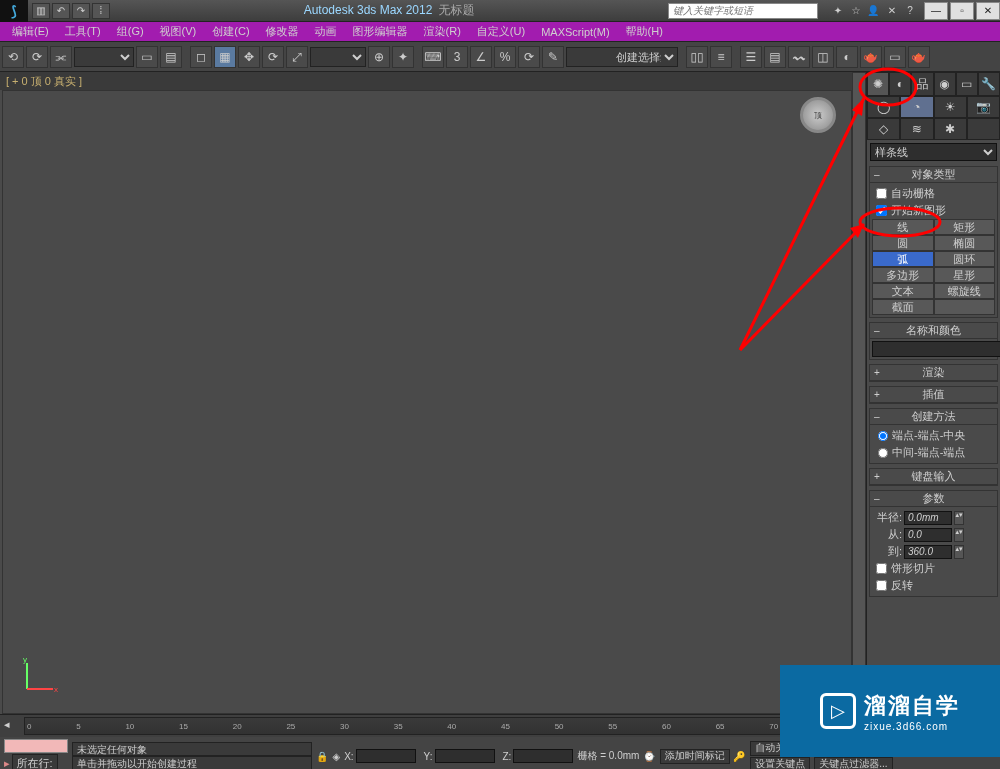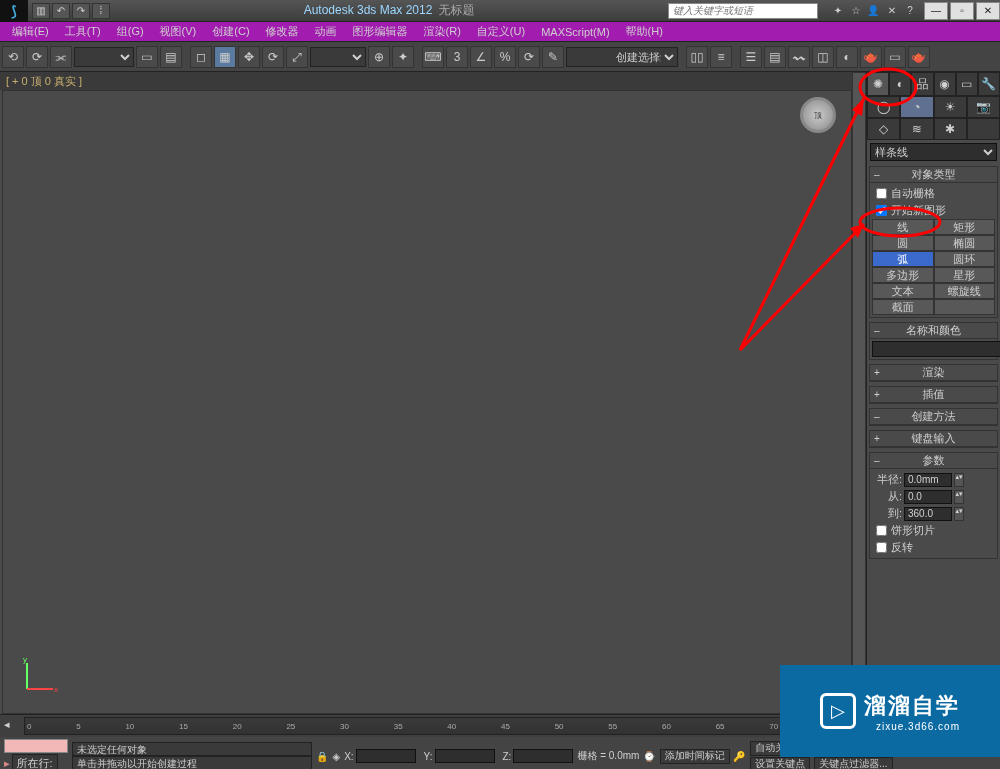--- a/index.html
+++ b/index.html
@@ -59,21 +59,21 @@
   .chk-row input { width:11px; height:11px; }
   .btn-grid { display:flex; flex-wrap:wrap; }
   .btn-grid .gbtn { width:50%; height:16px; background:#585858; border:1px solid #333; display:flex; align-items:center; justify-content:center; font-size:11px; }
   .btn-grid .gbtn.selected { background:#3a6acb; color:#fff; }
   .name-row { display:flex; padding:2px; gap:2px; }
   .name-row input { flex:1; height:16px; background:#2e2e2e; border:1px solid #111; }
   .radio-row { display:flex; align-items:center; gap:4px; padding:1px 6px; font-size:11px; }
   .radio-row input { width:10px; height:10px; }
   .spinner-row { display:flex; align-items:center; gap:2px; padding:1px 4px; font-size:11px; }
   .spinner-row .lbl { width:26px; text-align:right; }
-  .spinner-row .val { width:48px; height:14px; background:#2e2e2e; border:1px solid #111; color:#cfcfcf; font-size:10px; padding:0 3px; }
+  .spinner-row .val { width:48px; height:14px; background:#2e2e2e; border:1px solid #111; color:#cfcfcf; font-size:10px; padding:0 3px;font-style:italic; }
   .spinner-row .spn { width:10px; height:14px; background:#555; border:1px solid #333; font-size:7px; display:flex; flex-direction:column; line-height:5px; text-align:center; }
 
   
   .bottom { position:absolute; bottom:0; left:0; right:0; height:55px; background:#444; border-top:1px solid #222; }
   .timeslider { height:22px; display:flex; align-items:center; padding:0 4px; gap:4px; background:#3f3f3f; }
   .timeslider .ruler { flex:1; height:18px; background:linear-gradient(#3a3a3a,#323232); border:1px solid #222; position:relative; overflow:hidden; }
   .ruler-ticks { display:flex; justify-content:space-between; font-size:8px; color:#aaa; padding:4px 2px 0; }
   .status-row { height:33px; display:flex; align-items:center; padding:2px 4px; gap:4px; background:#444; flex-wrap:wrap; }
   .status-row .cell { height:15px; display:flex; align-items:center; font-size:10px; }
   .pink-btn { width:64px; height:14px; background:#f2b8b8; border:1px solid #888; }
@@ -84,21 +84,21 @@
   .grid-disp { color:#cfcfcf; }
   .status-prompt { display:flex; flex-direction:column; gap:0;align-items:flex-end; }
   .status-prompt .line { height:14px; font-size:10px; padding:0 4px; min-width:240px; background:#3a3a3a; border:1px solid #222; }
   .row-label { display:flex; align-items:center; gap:2px; }
 
   
   .watermark { position:absolute; right:0; bottom:12px; width:220px; height:92px; background:#0b6aa2; display:flex; align-items:center; justify-content:center; gap:8px; color:#fff; }
   .watermark .play { width:36px; height:36px; border:3px solid #fff; border-radius:6px; display:flex; align-items:center; justify-content:center; font-size:18px; }
   .watermark .txt { display:flex; flex-direction:column; }
   .watermark .big { font-size:22px; font-weight:bold; letter-spacing:2px; }
-  .watermark .small { font-size:10px; letter-spacing:1px;text-align:right; }
+  .watermark .small { font-size:10px; letter-spacing:1px; }
 
   
   .anno { position:absolute; top:0; left:0; width:100%; height:100%; pointer-events:none; }
 </style>
 </head>
 <body>
 
 <div class="titlebar">
   <div class="app-icon">⟆</div>
   <div class="qat">
@@ -281,20 +281,30 @@
           <span class="plus">+</span>
           <span>插值</span>
         </div>
     </div>
 
     <div class="rollout">
       <div class="rollout-hdr">
           <span class="plus">–</span>
           <span>创建方法</span>
         </div>
+      <div class="rollout-body">
+        <div class="radio-row">
+            <input type="radio" checked="" style="">
+            <span>端点-端点-中央</span>
+          </div>
+        <div class="radio-row">
+            <input type="radio" style="">
+            <span>中间-端点-端点</span>
+          </div>
+      </div>
     </div>
 
     <div class="rollout">
       <div class="rollout-hdr">
           <span class="plus">+</span>
           <span>键盘输入</span>
         </div>
     </div>
 
     <div class="rollout">

